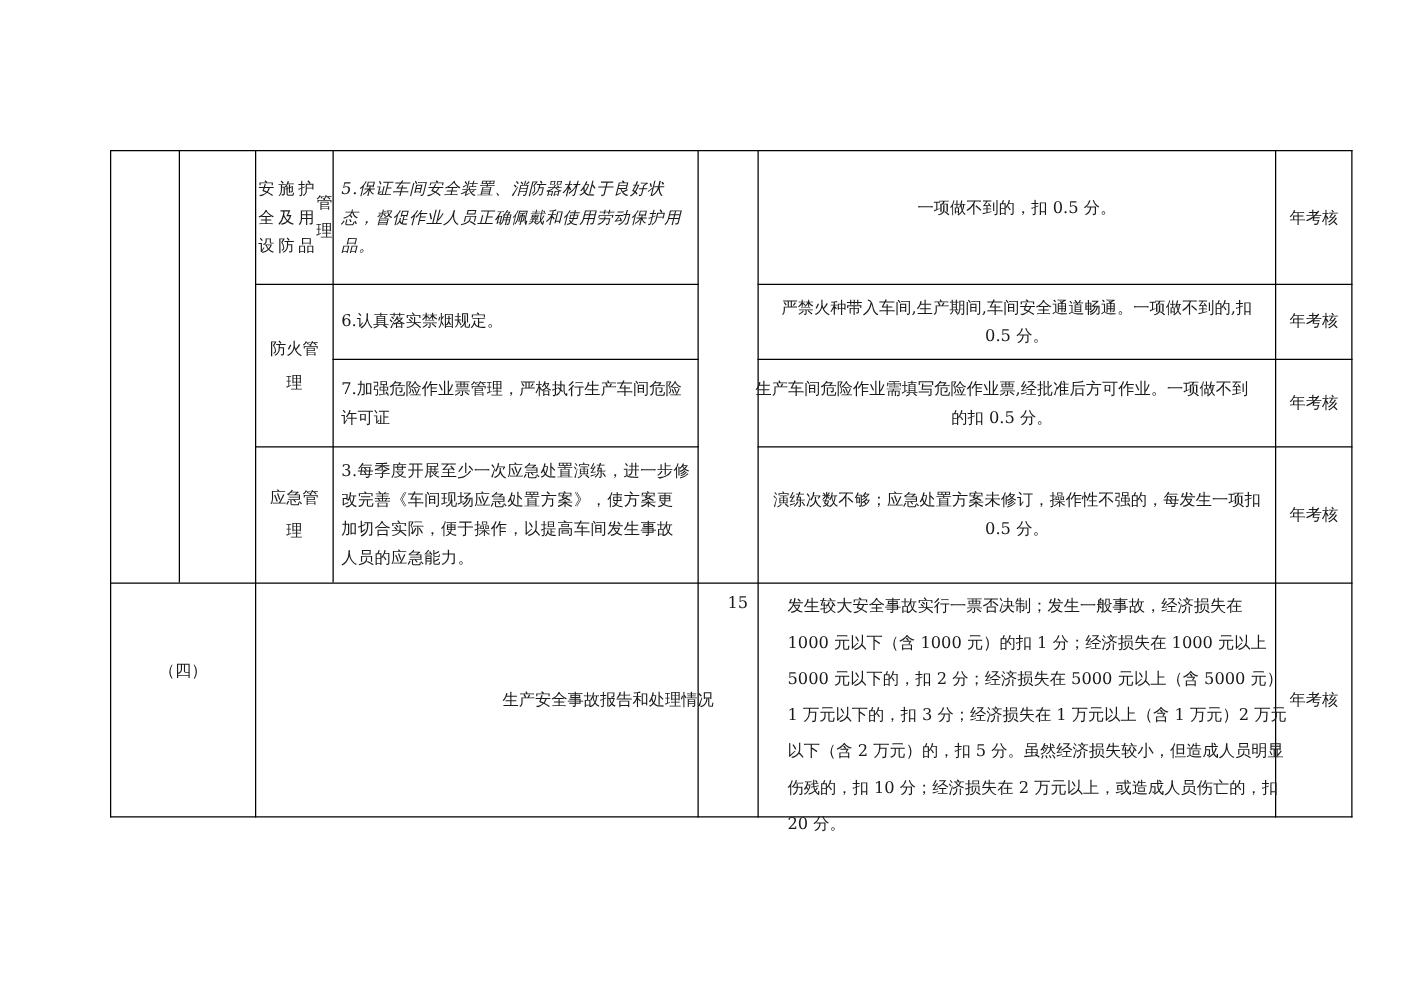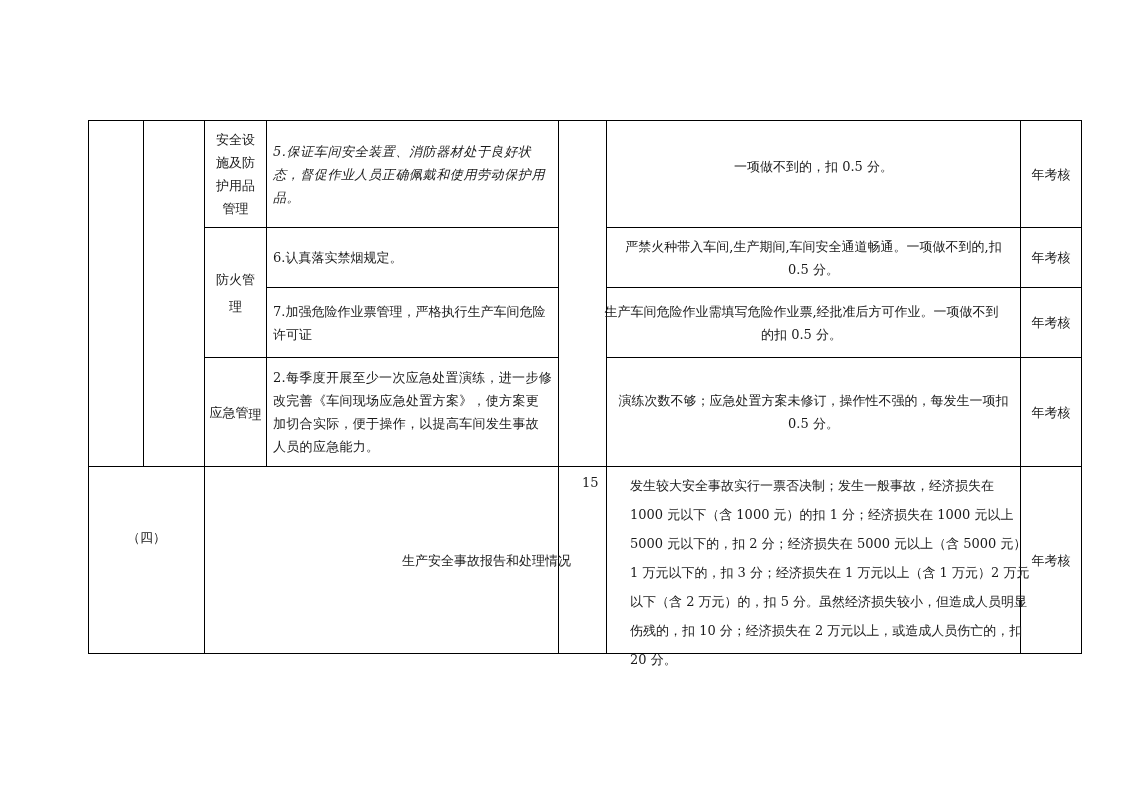--- a/index.html
+++ b/index.html
@@ -59,21 +59,21 @@
 
     <div class="vline" style="left:88px; top:120px; height:534px;"></div>
     <div class="vline" style="left:143px; top:120px; height:346px;"></div>
     <div class="vline" style="left:204px; top:120px; height:534px;"></div>
     <div class="vline" style="left:266px; top:120px; height:346px;"></div>
     <div class="vline" style="left:558px; top:120px; height:534px;"></div>
     <div class="vline" style="left:606px; top:120px; height:534px;"></div>
     <div class="vline" style="left:1020px; top:120px; height:534px;"></div>
     <div class="vline" style="left:1081px; top:120px; height:534px;"></div>
 
-    <div class="cell center" style="left:205px; top:121px; width:61px; height:106px; flex-direction:column;">
+    <div class="cell center" style="left:205px; top:121px; width:61px; height:106px; flex-direction:row;">
       <span>安全设</span>
       <span>施及防</span>
       <span>护用品</span>
       <span>管理</span>
     </div>
     <div class="cell left" style="left:267px; top:121px; width:291px; height:106px; padding:0 6px;">
       <span style="letter-spacing:0.6px;font-style:italic;">5.保证车间安全装置、消防器材处于良好状态，督促作业人员正确佩戴和使用劳动保护用品。</span>
     </div>
     <div class="cell center" style="left:607px; top:121px; width:413px; height:90px; padding:0 8px;">
       <span>一项做不到的，扣 0.5 分。</span>
@@ -99,26 +99,26 @@
     <div class="cell left" style="left:267px; top:288px; width:291px; height:69px; padding:0 6px;">
       <span>7.加强危险作业票管理，严格执行生产车间危险许可证</span>
     </div>
     <div class="cell center" style="left:595px; top:288px; width:413px; height:69px; padding:0 6px;">
       <span>生产车间危险作业需填写危险作业票,经批准后方可作业。一项做不到的扣 0.5 分。</span>
     </div>
     <div class="cell center" style="left:1021px; top:288px; width:60px; height:69px;">
       <span>年考核</span>
     </div>
 
-    <div class="cell center" style="left:205px; top:358px; width:61px; height:108px; flex-direction:row;">
+    <div class="cell center" style="left:205px; top:358px; width:61px; height:108px; flex-direction:column;">
       <span>应急管</span>
       <span style="margin-top:4px;">理</span>
     </div>
     <div class="cell left" style="left:267px; top:358px; width:291px; height:108px; padding:0 6px;">
-      <span style="letter-spacing:0.3px;">2.每季度开展至少一次应急处置演练，进一步修改完善《车间现场应急处置方案》，使方案更加切合实际，便于操作，以提高车间发生事故人员的应急能力。</span>
+      <span style="letter-spacing:0.3px;">3.每季度开展至少一次应急处置演练，进一步修改完善《车间现场应急处置方案》，使方案更加切合实际，便于操作，以提高车间发生事故人员的应急能力。</span>
     </div>
     <div class="cell center" style="left:607px; top:358px; width:413px; height:108px; padding:0 6px;">
       <span>演练次数不够；应急处置方案未修订，操作性不强的，每发生一项扣 0.5 分。</span>
     </div>
     <div class="cell center" style="left:1021px; top:358px; width:60px; height:108px;">
       <span>年考核</span>
     </div>
 
     <div class="cell center" style="left:89px; top:467px; width:115px; height:140px;">
       <span>（四）</span>

